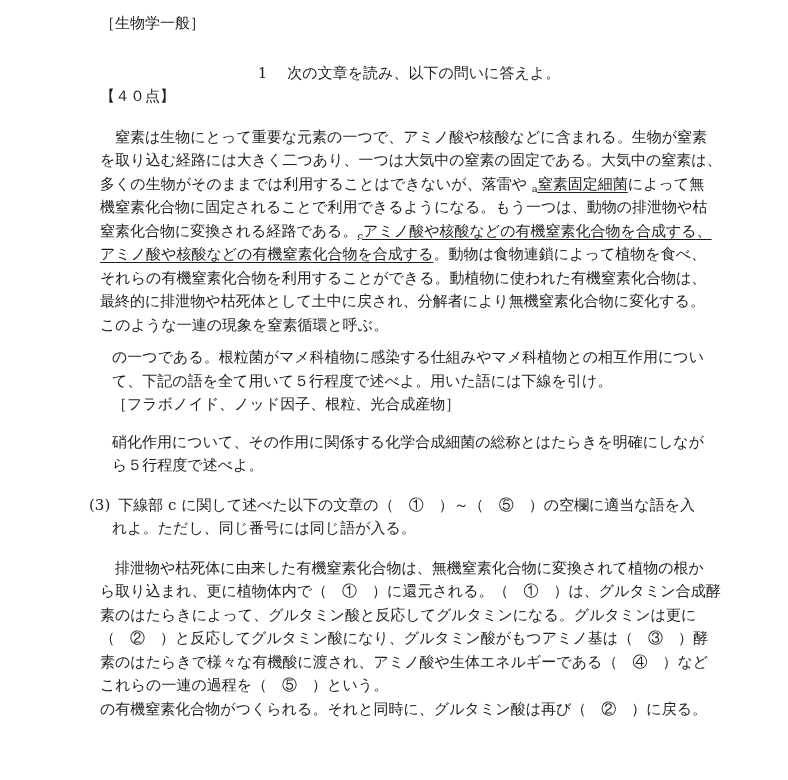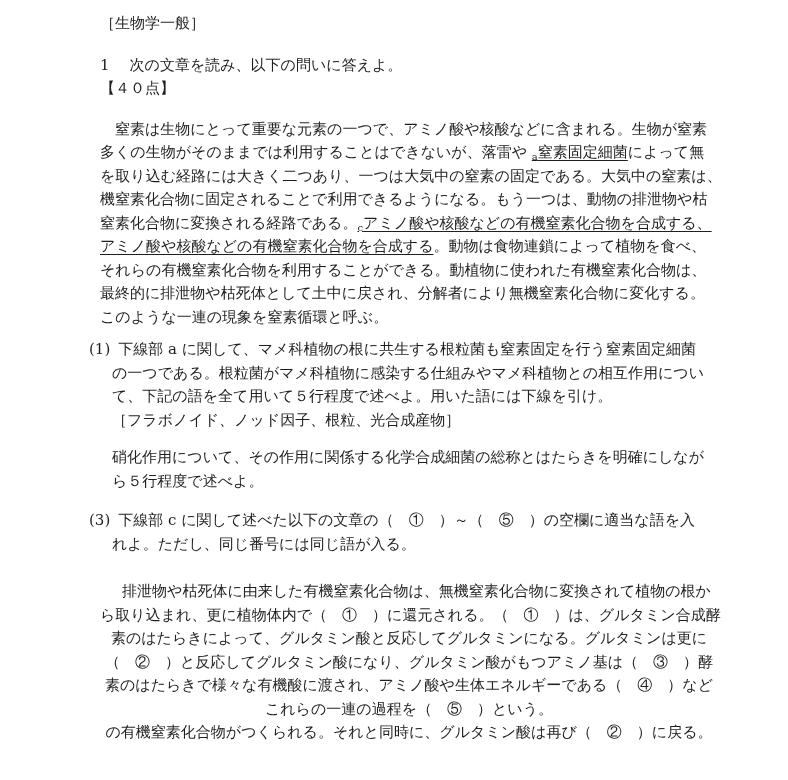--- a/index.html
+++ b/index.html
@@ -7,60 +7,59 @@
     width:788px;height:780px;overflow:hidden;
     background:#ffffff;
     font-family:"DejaVu Serif","Liberation Serif",serif;
     color:#1f1f1f;
     font-size:15px;
   }
   .page{position:relative;width:643px;height:780px;background:#ffffff;}
   .doc{padding:12px 70px 0 100px;width:618px;}
   .line{line-height:23.5px;height:23.5px;white-space:nowrap;}
   .header-line{line-height:23.5px;height:23.5px;}
-  .intro{margin-top:18px;line-height:23.5px;height:23.5px;}
+  .intro{margin-top:26px;line-height:23.5px;height:23.5px;text-align:center;}
   .intro-num{margin-right:20px;}
   .points{line-height:23.5px;height:23.5px;padding-right:8px;}
   .passage{margin-top:17px;}
   .q1{margin-top:9px;}
   .q2{margin-top:14px;}
   .q3{margin-top:16px;}
-  .q3p{margin-top:24px;text-align:center;}
+  .q3p{margin-top:16px;}
   .q-first{margin-left:-11px;}
   .q-label{margin-right:8px;}
   .q-cont{padding-left:12px;}
   .u{text-decoration:underline;text-underline-offset:3px;text-decoration-thickness:1px;}
   sub.sub{font-size:10px;line-height:0;vertical-align:-3px;}
 </style>
 </head>
 <body>
 
 <div class="page">
   <div class="doc">
 
     <div class="header-line">［生物学一般］</div>
 
     <div class="intro"><span class="intro-num">1</span><span>次の文章を読み、以下の問いに答えよ。</span></div>
 
     <div class="points">【４０点】</div>
 
     <div class="passage">
       <div class="line">　窒素は生物にとって重要な元素の一つで、アミノ酸や核酸などに含まれる。生物が窒素</div>
+      <div class="line">を取り込む経路には大きく二つあり、一つは大気中の窒素の固定である。大気中の窒素は、</div>
       <div class="line"><span>多くの生物がそのままでは利用することはできないが、落雷や </span><span class="u"><sub class="sub">a</sub><span>窒素固定細菌</span></span><span>によって無</span></div>
-      <div class="line">を取り込む経路には大きく二つあり、一つは大気中の窒素の固定である。大気中の窒素は、</div>
       <div class="line">機窒素化合物に固定されることで利用できるようになる。もう一つは、動物の排泄物や枯</div>
       <div class="line"><span>窒素化合物に変換される経路である。</span><span class="u"><sub class="sub">c</sub><span>アミノ酸や核酸などの有機窒素化合物を合成する、</span></span></div>
       <div class="line"><span class="u">アミノ酸や核酸などの有機窒素化合物を合成する</span><span>。動物は食物連鎖によって植物を食べ、</span></div>
       <div class="line">それらの有機窒素化合物を利用することができる。動植物に使われた有機窒素化合物は、</div>
       <div class="line">最終的に排泄物や枯死体として土中に戻され、分解者により無機窒素化合物に変化する。</div>
       <div class="line">このような一連の現象を窒素循環と呼ぶ。</div>
     </div>
 
     <div class="q1">
-      <div class="line q-first"><span class="q-label">(1)</span><span>下線部 a に関して、マメ科植物の根に共生する根粒菌も窒素固定を行う窒素固定細菌</span></div>
       <div class="line q-cont">の一つである。根粒菌がマメ科植物に感染する仕組みやマメ科植物との相互作用につい</div>
       <div class="line q-cont">て、下記の語を全て用いて５行程度で述べよ。用いた語には下線を引け。</div>
       <div class="line q-cont">［フラボノイド、ノッド因子、根粒、光合成産物］</div>
     </div>
 
     <div class="q2">
       <div class="line q-cont">硝化作用について、その作用に関係する化学合成細菌の総称とはたらきを明確にしなが</div>
       <div class="line q-cont">ら５行程度で述べよ。</div>
     </div>
 

